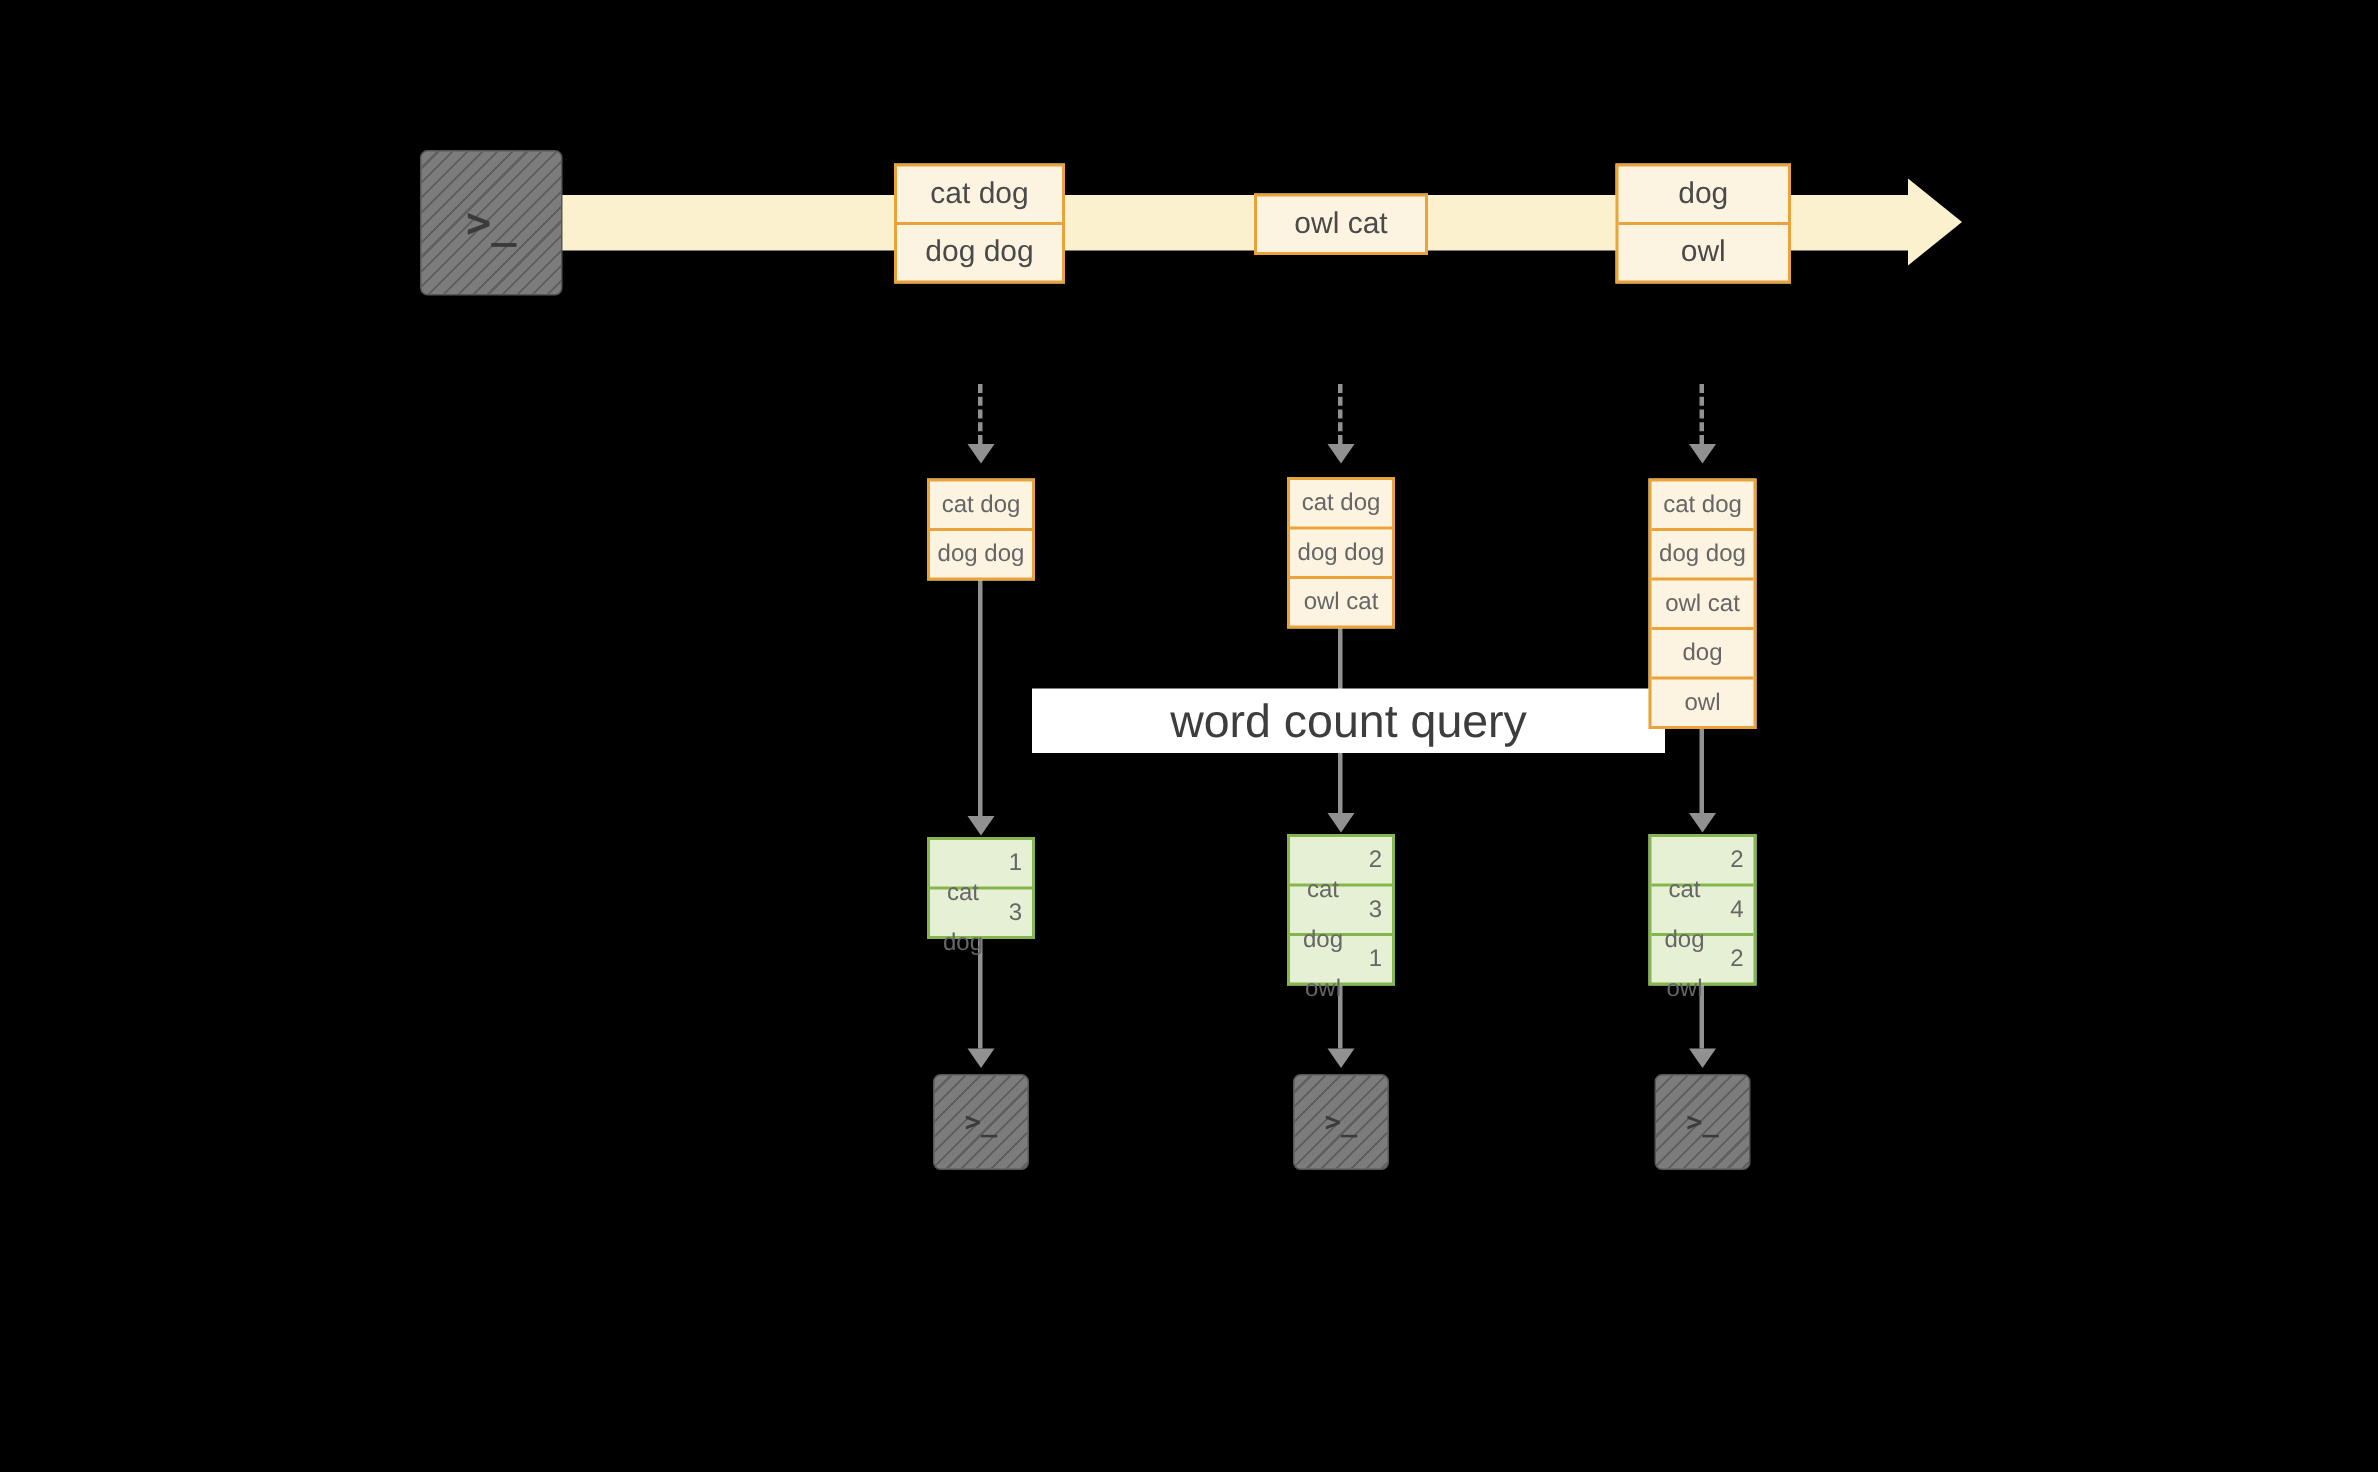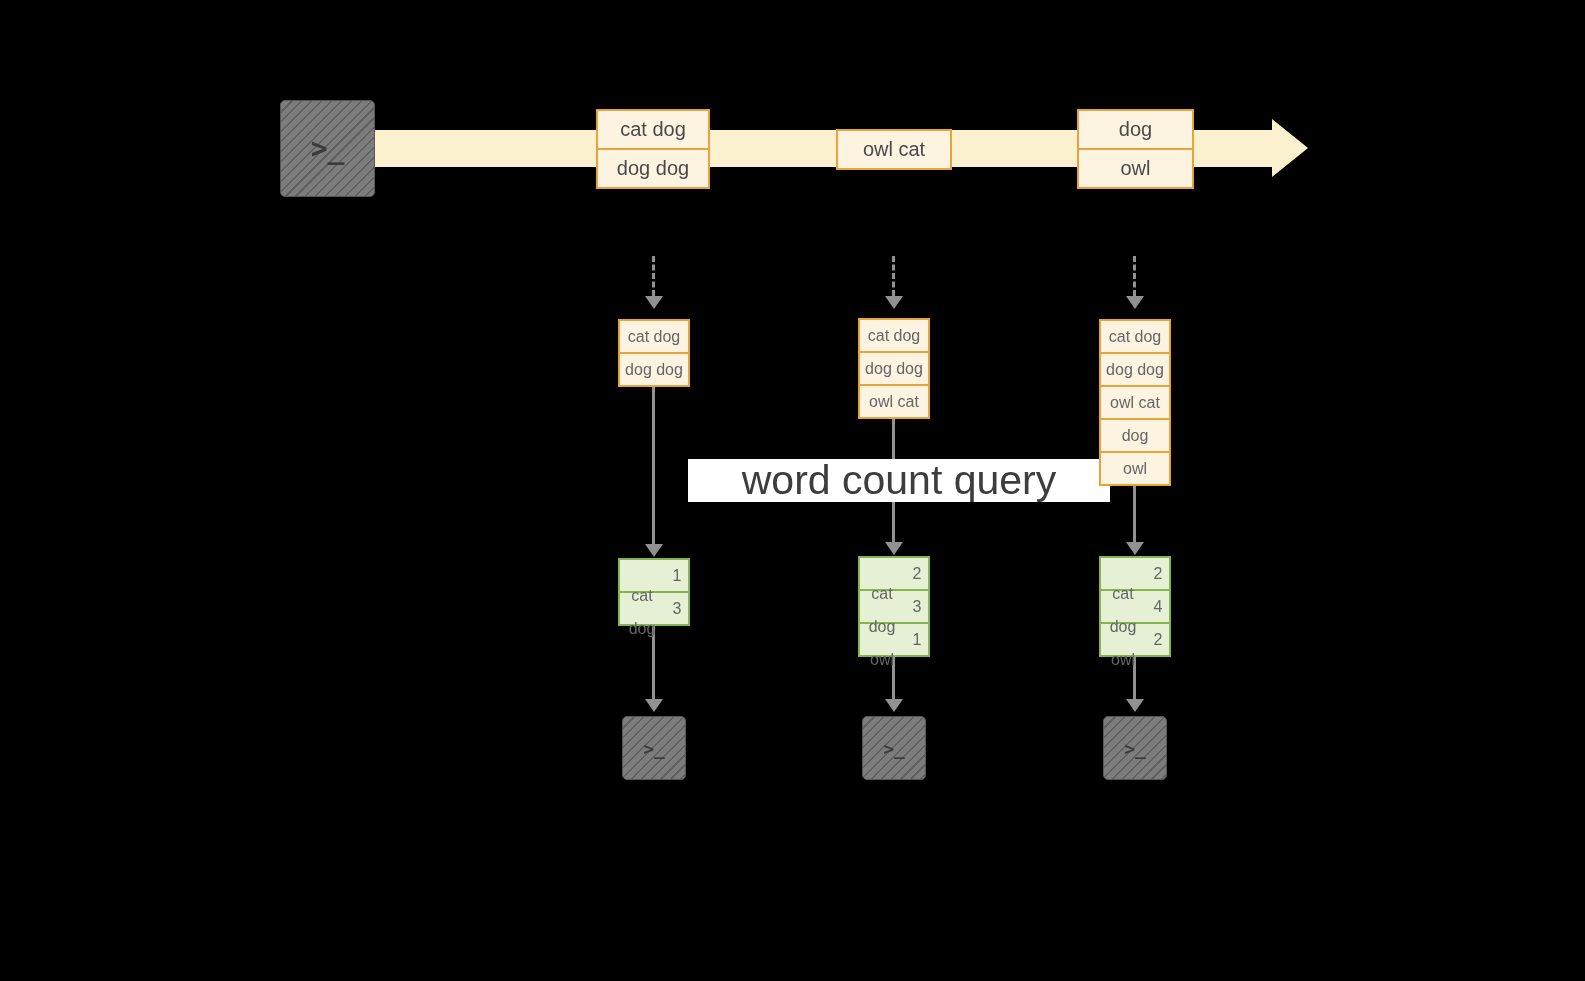--- a/index.html
+++ b/index.html
@@ -90,21 +90,21 @@
     width:0;height:0;z-index:1;
     border-left:9px solid transparent;
     border-right:9px solid transparent;
     border-top:13px solid #919191;
   }
 
   
   .band{
     background:#ffffff;z-index:2;
     display:flex;align-items:center;justify-content:center;
-    font-size:41px;color:#3d3d3d;
+    font-size:31px;color:#3d3d3d;
   }
 </style>
 </head>
 <body>
 
 <div class="canvas">
 
   <div class="abs term term-big" style="left:280px;top:100px;width:95px;height:97px">
     <span>&gt;_</span>
   </div>

